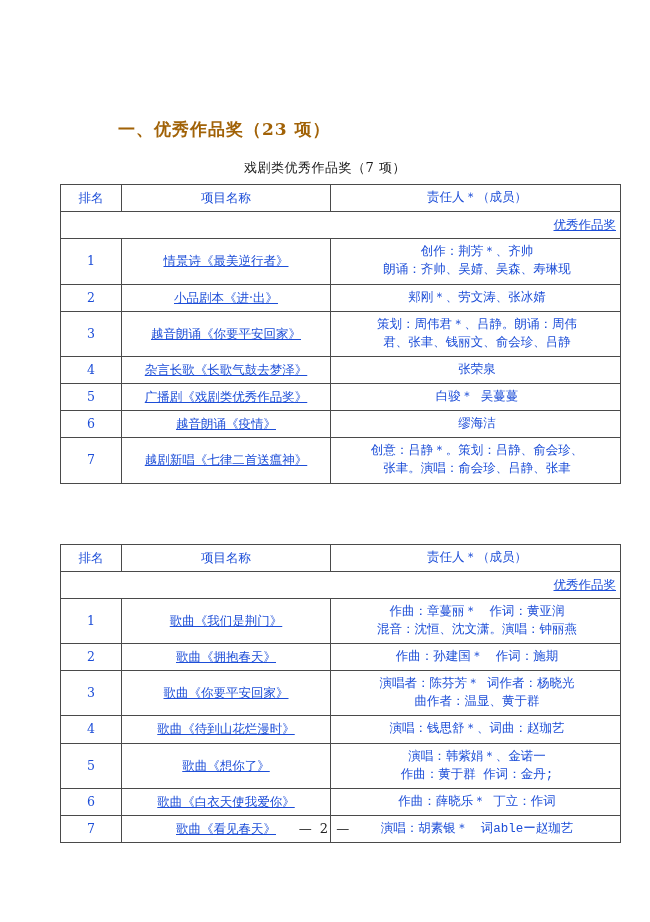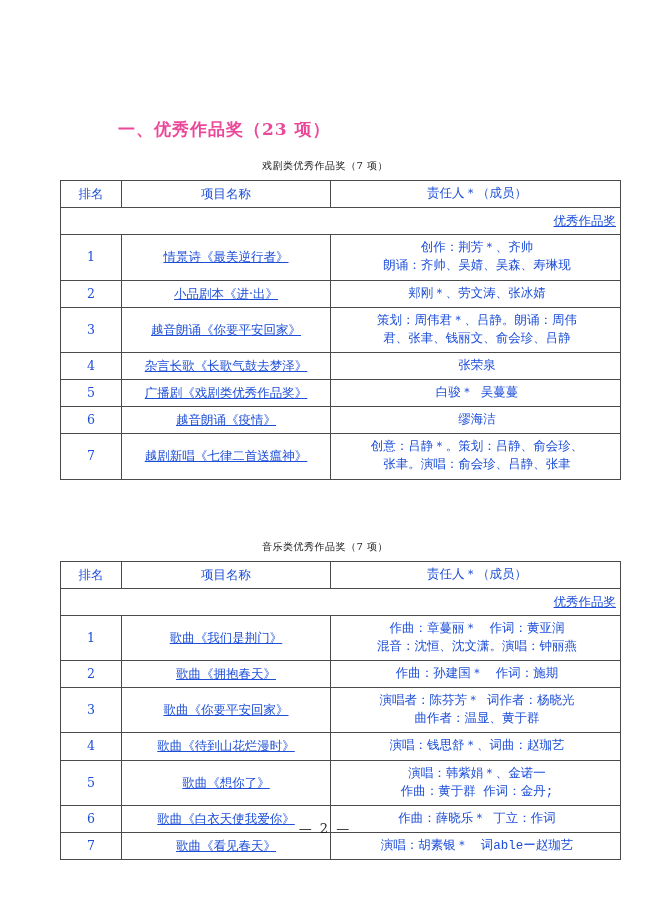--- a/index.html
+++ b/index.html
@@ -22,32 +22,32 @@
     box-sizing: border-box;
     padding: 0 60px;
   }
   .section-heading {
     font-size: 17px;
     font-weight: bold;
     letter-spacing: 1px;
     margin: 0;
     padding-top: 118px;
     padding-left: 58px;
-    color: #ec4899;
+    color: #a16207;
     font-family: "DejaVu Serif", "Liberation Serif", serif;
   }
   .table-block {
     margin-top: 18px;
   }
   .table-block.second {
     margin-top: 60px;
   }
   .table-title {
     text-align: center;
-    font-size: 10px;
+    font-size: 13px;
     color: #1a1a1a;
     margin-bottom: 7px;
     letter-spacing: 0.5px;
   }
   table.award {
     border-collapse: collapse;
     width: 530px;
     margin: 0 auto;
     table-layout: fixed;
   }
@@ -160,21 +160,20 @@
           <td class="col-person person-cell">
             <span class="person-line">创意：吕静＊。策划：吕静、俞会珍、</span>
             <span class="person-line">张聿。演唱：俞会珍、吕静、张聿</span>
           </td>
         </tr>
       </tbody>
     </table>
   </div>
 
   <div class="table-block second">
-    <div class="table-title">音乐类优秀作品奖（7 项）</div>
     <table class="award">
       <thead>
         <tr>
           <td class="col-rank">排名</td>
           <td class="col-name">项目名称</td>
           <td class="col-person" style="text-align:center">责任人＊（成员）</td>
         </tr>
       </thead>
       <tbody>
         <tr class="band">

